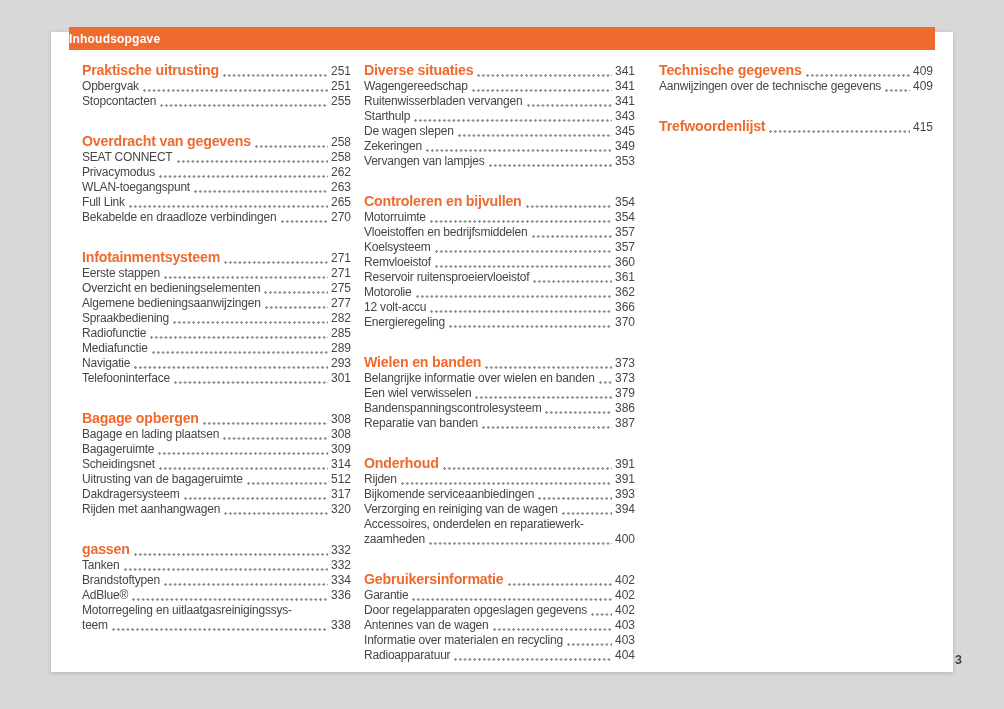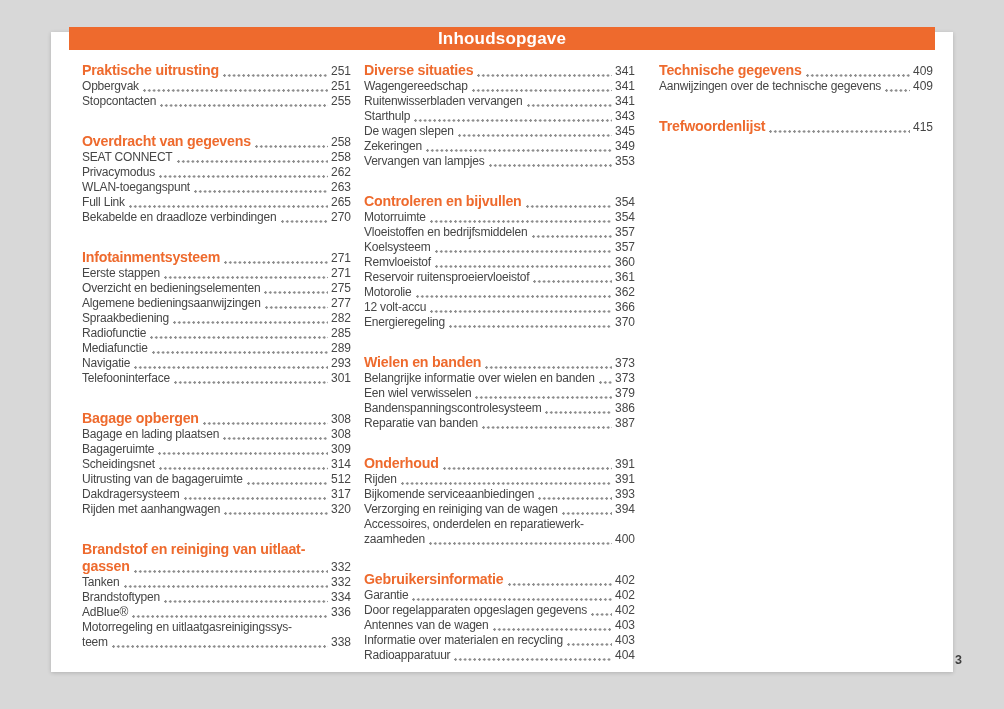--- a/index.html
+++ b/index.html
@@ -18,22 +18,22 @@
     color:var(--text);
   }
   .sheet{
     position:absolute;left:51px;top:32px;width:902px;height:640px;
     background:var(--page);
     box-shadow:0 1px 4px rgba(0,0,0,0.18);
   }
   .chapter-bar{
     position:absolute;left:69px;top:27px;width:866px;height:23px;
     background:var(--accent);
-    display:flex;align-items:center;justify-content:center;
-    color:#fff;font-size:17px;font-weight:bold;letter-spacing:0.2px;
+    display:flex;align-items:center;
+    color:#fff;font-size:12px;font-weight:bold;letter-spacing:0.2px;
   }
   .col{position:absolute;top:62px;}
   #col0{left:82px;width:269px;}
   #col1{left:364px;width:271px;}
   #col2{left:659px;width:274px;}
   .item{margin:0;}
   .item.entry{
     font-size:12px;line-height:15px;letter-spacing:-0.2px;color:var(--text);
   }
   .item.section{
@@ -240,21 +240,20 @@
       </div>
     </div>
     <div class="item entry">
       <div class="row">
         <span class="label">Rijden met aanhangwagen</span>
         <span class="leader"></span>
         <span class="num">320</span>
       </div>
     </div>
     <div class="item section">
-      <span class="line1">Brandstof en reiniging van uitlaat-</span>
       <div class="row">
         <span class="label">gassen</span>
         <span class="leader"></span>
         <span class="num">332</span>
       </div>
     </div>
     <div class="item entry">
       <div class="row">
         <span class="label">Tanken</span>
         <span class="leader"></span>

